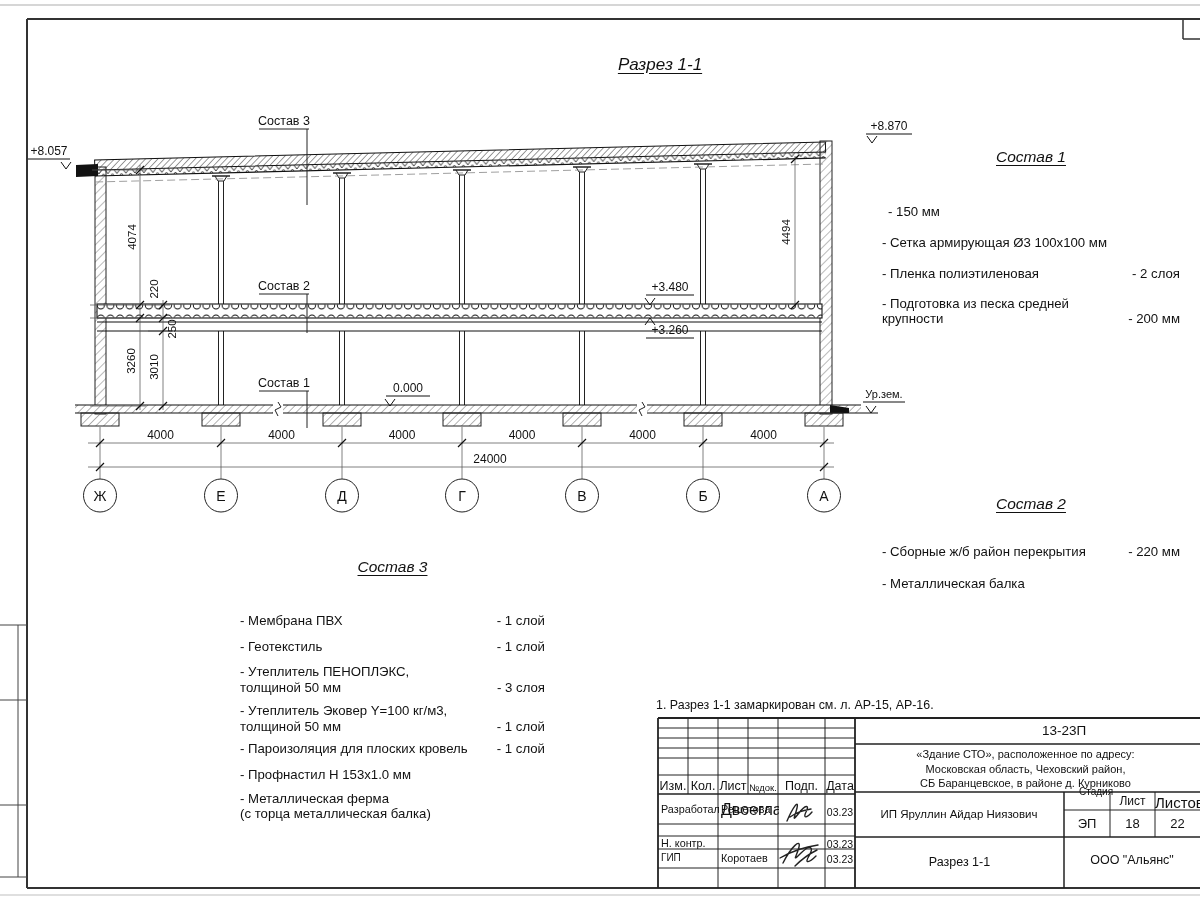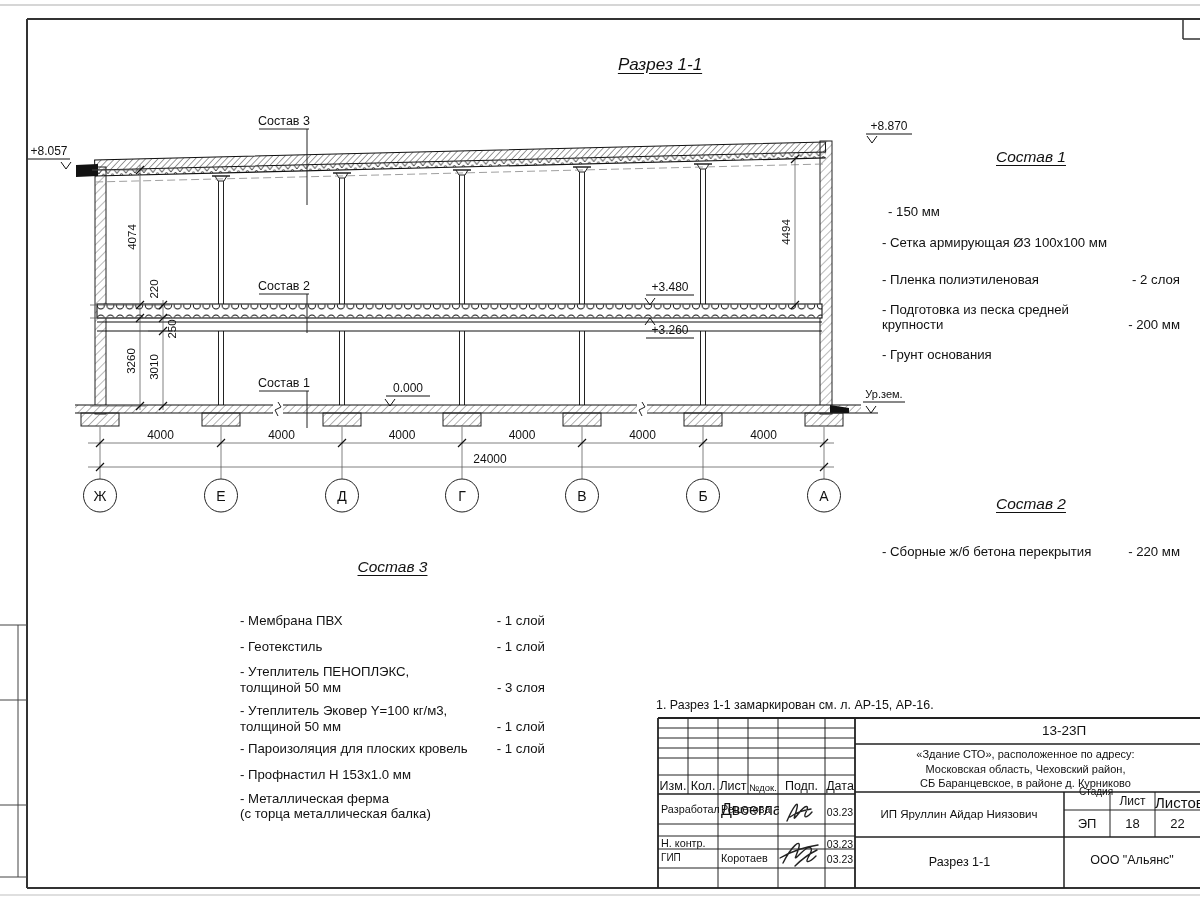--- a/index.html
+++ b/index.html
@@ -293,40 +293,40 @@
 
 <div class="abs panel" style="left:882px;top:148px;width:298px">
   <div class="head">Состав 1</div>
   <div class="sost-item" style="margin-top:38px">
       <span class="v">- 150 мм</span>
     </div>
   <div class="sost-item" style="margin-top:15px">
       <span class="t">- Сетка армирующая Ø3 100х100 мм</span>
       <span class="v"></span>
     </div>
-  <div class="sost-item" style="margin-top:22px">
+  <div class="sost-item" style="margin-top:16px">
       <span class="t">- Пленка полиэтиленовая</span>
       <span class="v">-  2 слоя</span>
     </div>
   <div class="sost-item" style="margin-top:14px">
       <span class="t">- Подготовка из песка средней
   крупности</span>
       <span class="v">- 200 мм</span>
     </div>
-  <div class="sost-item" style="margin-top:14px">
-      <span class="t">- Грунт основания</span>
-      <span class="v"></span>
-    </div>
 </div>
 
 <div class="abs panel" style="left:882px;top:495px;width:298px">
   <div class="head">Состав 2</div>
   <div class="sost-item" style="margin-top:31px">
-      <span class="t">- Сборные ж/б бетона перекрытия</span>
+      <span class="t">- Сборные ж/б район перекрытия</span>
       <span class="v">- 220 мм</span>
+    </div>
+  <div class="sost-item" style="margin-top:16px">
+      <span class="t">- Металлическая  балка</span>
+      <span class="v"></span>
     </div>
 </div>
 
 <div class="abs panel" style="left:240px;top:558px;width:305px">
   <div class="head">Состав 3</div>
   <div class="sost-item" style="margin-top:37px">
       <span class="t">- Мембрана ПВХ</span>
       <span class="v">- 1 слой</span>
     </div>
   <div class="sost-item" style="margin-top:10px">

